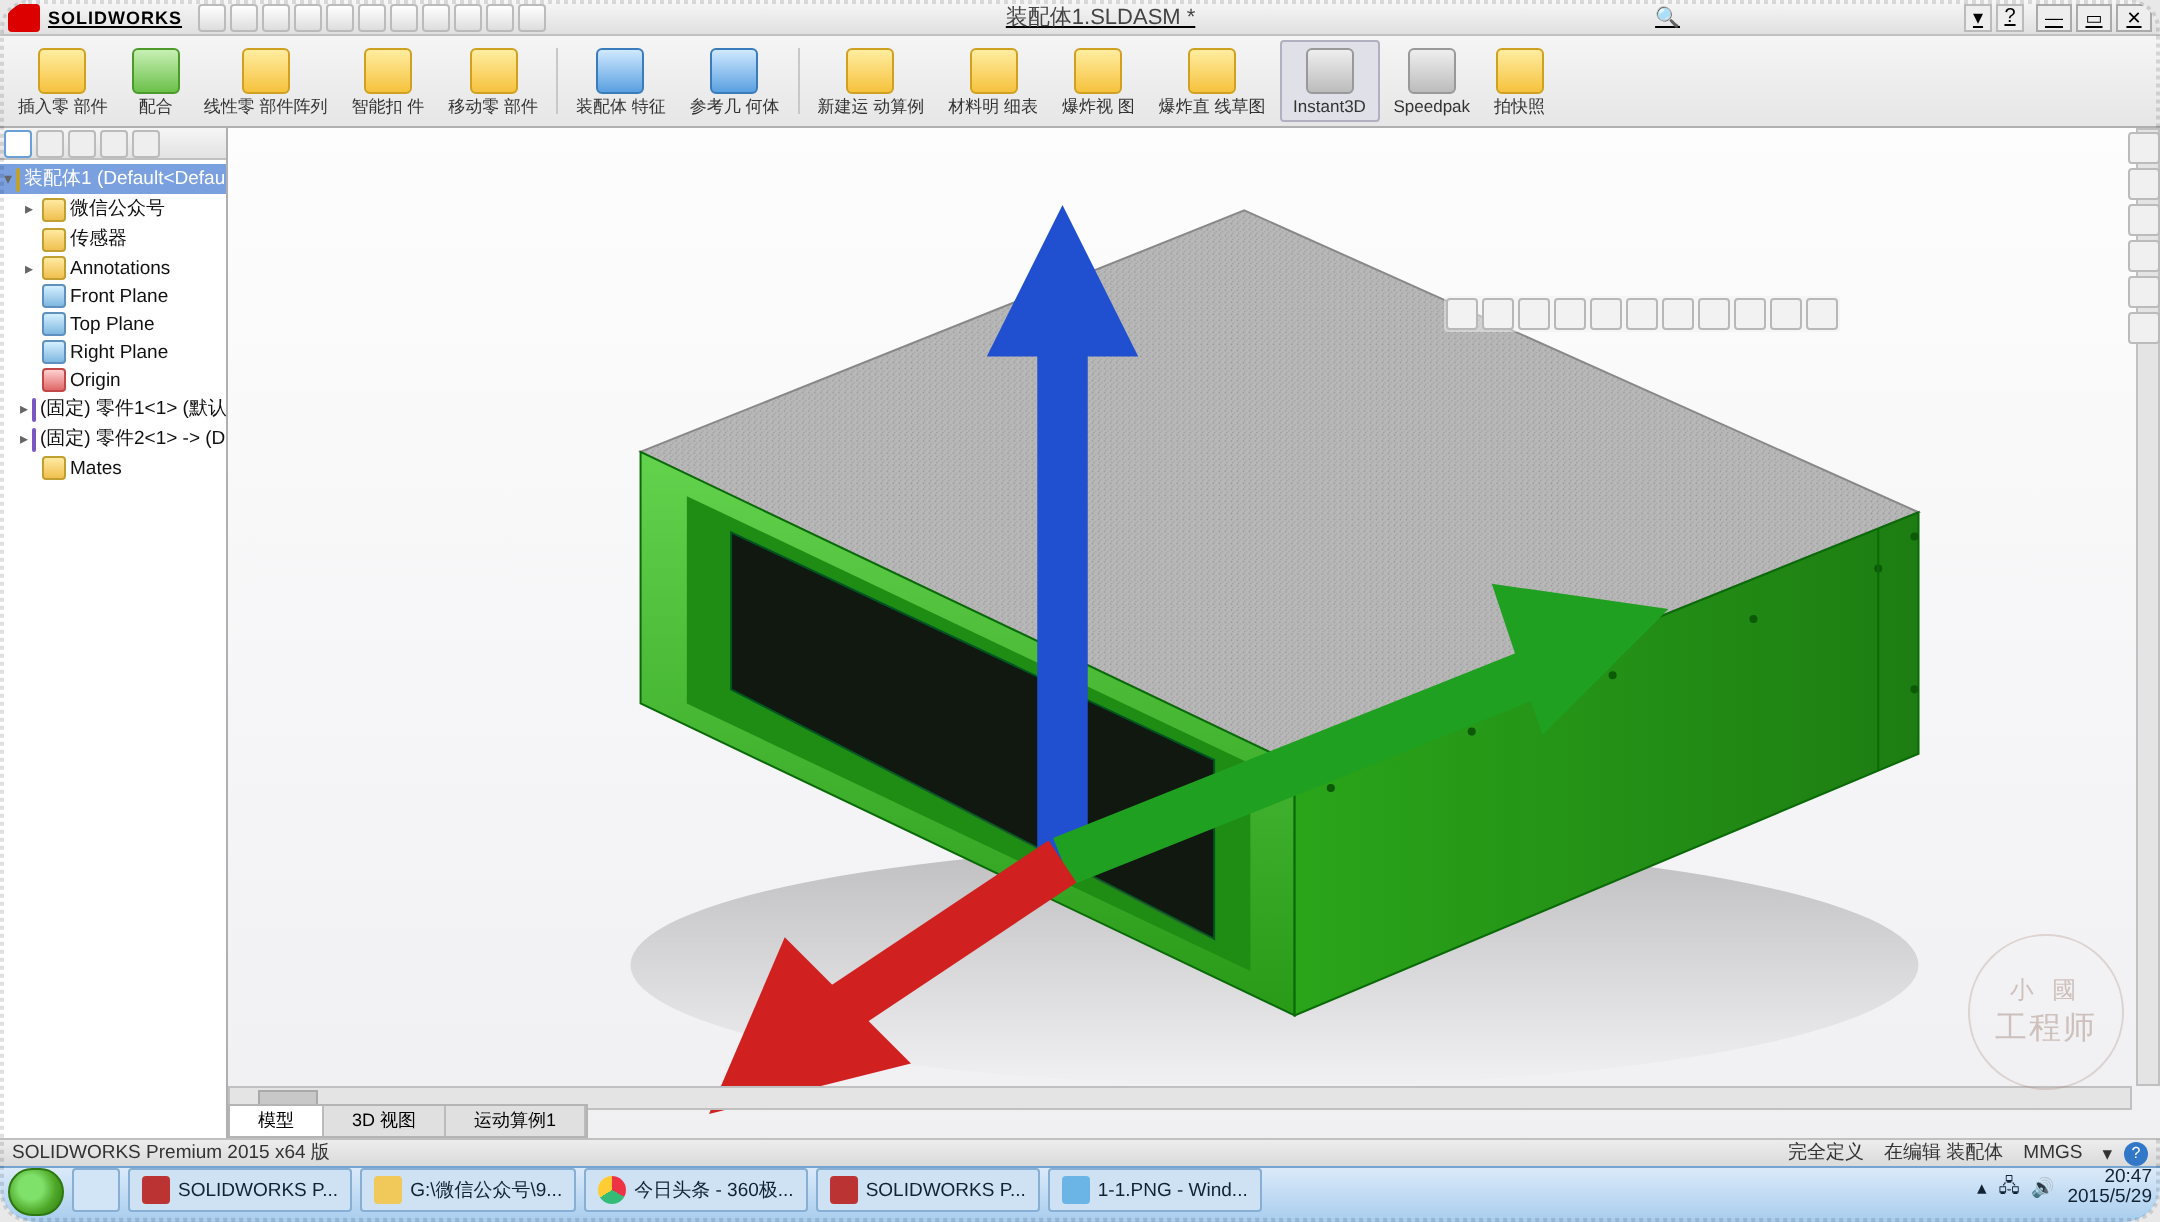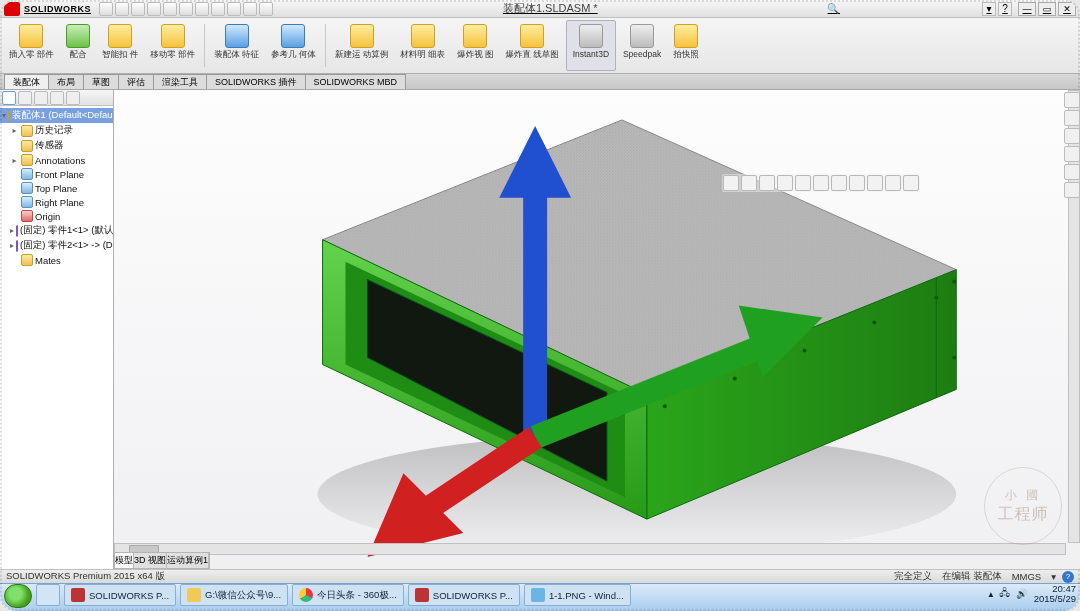--- a/index.html
+++ b/index.html
@@ -13,21 +13,21 @@
   .titlebar .brand b { font-weight: 900; }
   .titlebar .qat { display: flex; gap: 2px; margin-left: 8px; }
   .titlebar .qat .qbtn { width: 14px; height: 14px; background: linear-gradient(#fff,#ddd); border: 1px solid #bbb; border-radius: 2px; cursor: pointer; }
   .titlebar .doc-title { flex: 1; text-align: center; font-size: 11px; color: #444; }
   .titlebar .search { width: 140px; height: 14px; background: #fff; border: 1px solid #aac; font-size: 9px; padding: 0 4px; color: #888; margin-top: 32px; }
   .titlebar .tbtn { width: 14px; height: 14px; margin-left: 2px; border: 1px solid #bbb; background: #eee; display:flex; align-items:center; justify-content:center; }
   .titlebar .winctls { display: flex; gap: 2px; margin-left: 6px; }
   .titlebar .winctls div { width: 18px; height: 14px; border: 1px solid #aaa; background: #eee; display: flex; align-items: center; justify-content: center; font-size: 9px; cursor: pointer; }
   
   
-  .ribbon { height: 56px; background: linear-gradient(#f5f5f5,#e6e6e6); border-bottom: 1px solid #b0b0b0; display: flex; align-items: stretch; padding: 2px 4px; gap: 2px; }
+  .ribbon { height: 46px; background: linear-gradient(#f5f5f5,#e6e6e6); border-bottom: 1px solid #b0b0b0; display: flex; align-items: stretch; padding: 2px 4px; gap: 2px; }
   .rbtn { display:flex; flex-direction:column; align-items:center; justify-content:flex-start; padding: 2px 4px; border: 1px solid transparent; border-radius: 2px; cursor:pointer; min-width: 28px; }
   .rbtn .ricon { width: 24px; height: 24px; background: linear-gradient(#ffeda0,#f6c23e); border: 1px solid #d0a020; border-radius: 3px; margin: 1px auto 2px; position: relative; }
   .rbtn.green .ricon { background: linear-gradient(#c7f0b4,#6cc04a); border-color:#4b9a2a; }
   .rbtn.blue .ricon { background: linear-gradient(#cfe8ff,#5aa0e0); border-color:#3a7bbc; }
   .rbtn.gray .ricon { background: linear-gradient(#eee,#bcbcbc); border-color:#999; }
   .rbtn .rlabel { font-size: 8.5px; color: #333; text-align:center; line-height: 1.05; white-space: nowrap; }
   .rsep { width: 1px; background: #c8c8c8; margin: 4px 2px; }
   .rbtn.large { min-width: 50px; background: #e0e0e8; border: 1px solid #b0b0c0; }
   
   
@@ -57,21 +57,21 @@
   
   .heads-up { position:absolute; top: 84px; right: 160px; display:flex; gap:2px; background: rgba(240,240,240,0.5); padding: 1px; border-radius:2px; }
   .heads-up .hbtn { width:16px; height:16px; border:1px solid #b8b8b8; background:#f2f2f2; border-radius:2px; cursor:pointer; }
   
   
   .viewport { flex:1; position:relative; background: linear-gradient(#fdfdfd,#f0f0f3); min-width: 0; overflow:hidden; }
   .viewport svg { width: 100%; height: 100%; display:block; }
   .view-label { position:absolute; left: 38px; bottom: 10px; font-size: 9.5px; color:#333; }
   .triad { position:absolute; left: 10px; bottom: 12px; width: 28px; height: 28px; }
   .model-tabs { position:absolute; left:0; bottom:0; display:flex; background:#e0e0e0; border:1px solid #b4b4b4; }
-  .model-tabs .mtab { font-size: 9px; padding: 1px 0; border-right:1px solid #bbb; cursor:pointer; }
+  .model-tabs .mtab { font-size: 9px; padding: 1px 14px; border-right:1px solid #bbb; cursor:pointer; }
   .model-tabs .mtab.active { background:#fff; }
   .sb { position:absolute; background:#e4e4e4; border:1px solid #c0c0c0; }
   .sb.h { left:0; bottom:14px; right:14px; height:12px; }
   .sb.v { right:0; top:0; bottom:26px; width:12px; }
   .sb .thumb { background:#c8c8c8; border:1px solid #aaa; }
   .sb.h .thumb { position:absolute; left:14px; top:1px; bottom:1px; width:30px; }
   .task-strip { position:absolute; right:0; top:2px; width:16px; display:flex; flex-direction:column; gap:2px; }
   .task-strip .ts { width:16px; height:16px; border:1px solid #bbb; background:#f0f0f0; border-radius:2px; cursor:pointer; }
   .rounded { border-radius:18px; overflow:hidden; }
   
@@ -139,20 +139,25 @@
         <div class="ricon"></div>
         <span class="rlabel">插入零
 部件</span>
       </div>
     <div class="rbtn green">
         <div class="ricon"></div>
         <span class="rlabel">配合</span>
       </div>
     <div class="rbtn">
         <div class="ricon"></div>
+        <span class="rlabel">线性零
+部件阵列</span>
+      </div>
+    <div class="rbtn">
+        <div class="ricon"></div>
         <span class="rlabel">智能扣
 件</span>
       </div>
     <div class="rbtn">
         <div class="ricon"></div>
         <span class="rlabel">移动零
 部件</span>
       </div>
     <div class="rsep"></div>
     <div class="rbtn blue">
@@ -193,63 +198,40 @@
     <div class="rbtn gray">
         <div class="ricon"></div>
         <span class="rlabel">Speedpak</span>
       </div>
     <div class="rbtn">
         <div class="ricon"></div>
         <span class="rlabel">拍快照</span>
       </div>
   </div>
 
-  <div class="tabstrip">
-    <div class="tab active">
-        <span>装配体</span>
-      </div>
-    <div class="tab">
-        <span>布局</span>
-      </div>
-    <div class="tab">
-        <span>草图</span>
-      </div>
-    <div class="tab">
-        <span>评估</span>
-      </div>
-    <div class="tab">
-        <span>渲染工具</span>
-      </div>
-    <div class="tab">
-        <span>SOLIDWORKS 插件</span>
-      </div>
-    <div class="tab">
-        <span>SOLIDWORKS MBD</span>
-      </div>
-  </div>
 
   <div class="content">
     <div class="tree-wrap">
       <div class="tree-tabs">
         <div class="tt active"></div>
         <div class="tt"></div>
         <div class="tt"></div>
         <div class="tt"></div>
         <div class="tt"></div>
       </div>
       <div class="tree">
         <div class="node sel">
             <span class="exp">▾</span>
             <span class="ticon"></span>
             <span class="txt">装配体1 (Default&lt;Default_D...</span>
           </div>
         <div class="node indent1">
             <span class="exp">▸</span>
             <span class="ticon"></span>
-            <span class="txt">历史记录</span>
+            <span class="txt">微信公众号</span>
           </div>
         <div class="node indent1">
             <span class="exp"></span>
             <span class="ticon"></span>
             <span class="txt">传感器</span>
           </div>
         <div class="node indent1">
             <span class="exp">▸</span>
             <span class="ticon"></span>
             <span class="txt">Annotations</span>

